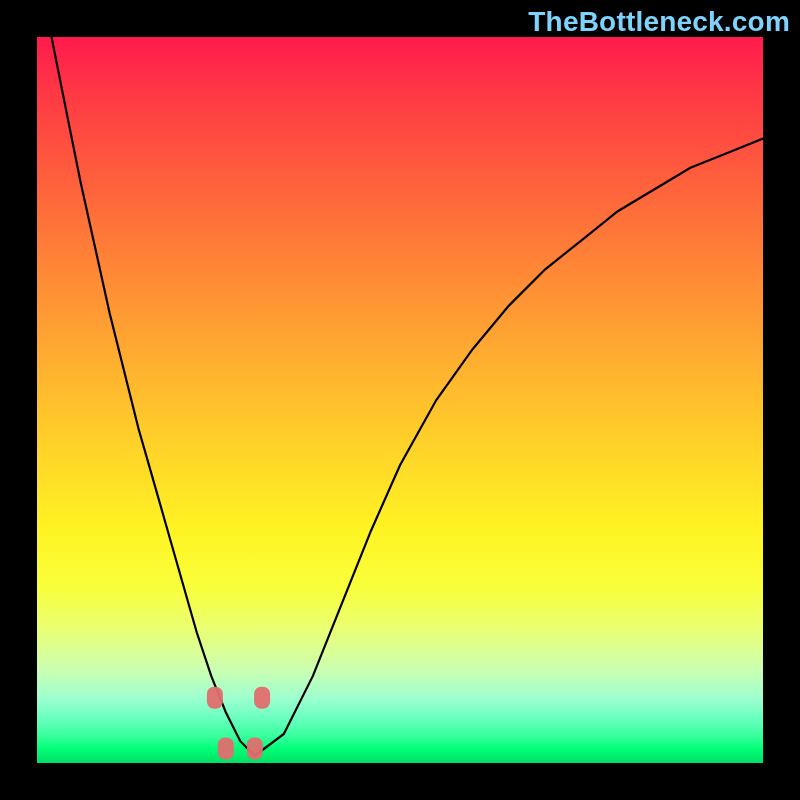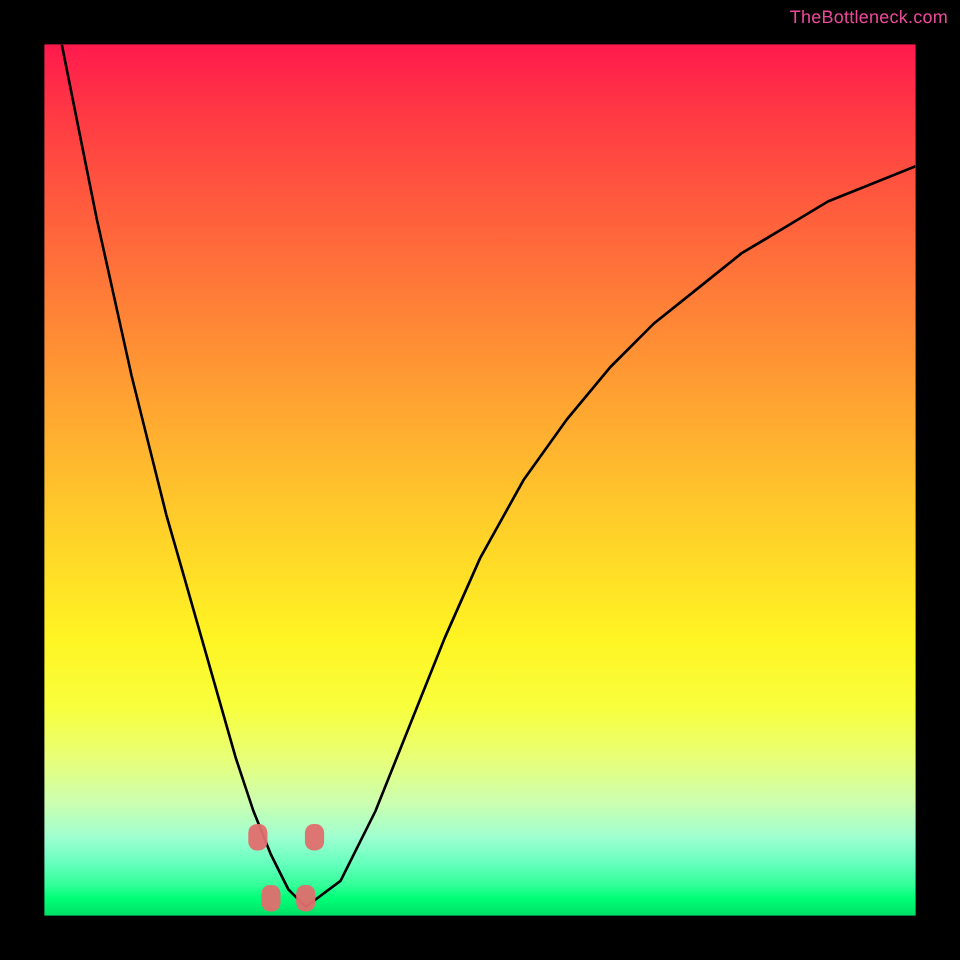--- a/index.html
+++ b/index.html
@@ -38,23 +38,23 @@
       #9fffd0 91%,
       #66ffbe 94%,
       #33ff99 96.5%,
       #00ff77 98%,
       #00e066 100%);
   }
   .watermark {
     position: absolute;
     top: 6px;
     right: 10px;
-    color: #ec4899;
-    font-size: 15px;
-    font-weight: 400;
+    color: #7dd3fc;
+    font-size: 28px;
+    font-weight: 700;
     letter-spacing: 0.2px;
   }
   svg.curve {
     position: absolute;
     left: 0; top: 0;
     width: 726px; height: 726px;
   }
   .curve-path {
     fill: none;
     stroke: #000;

